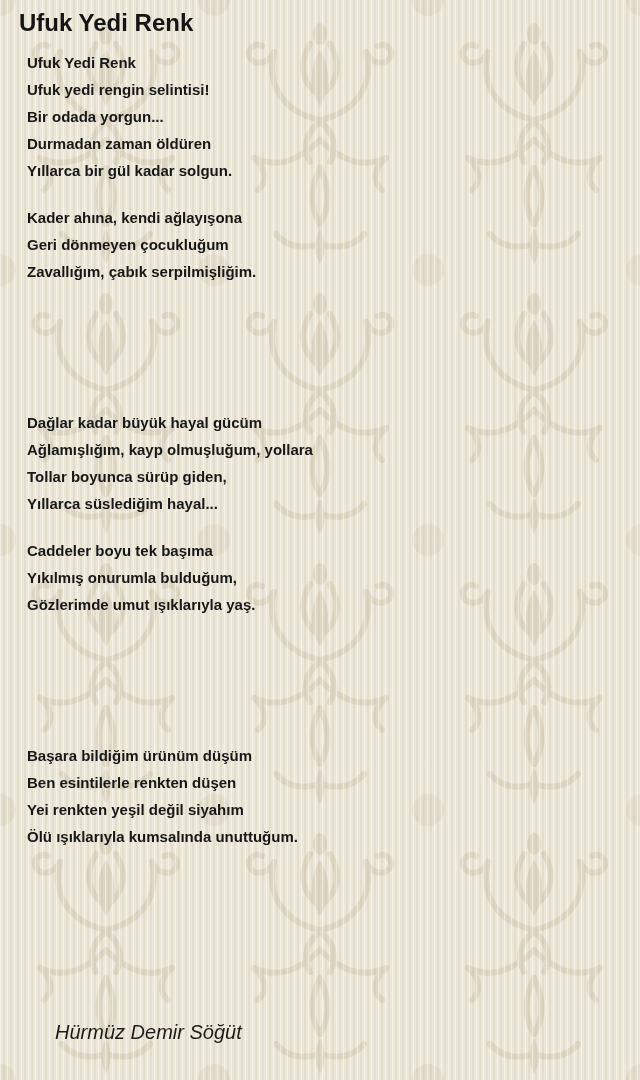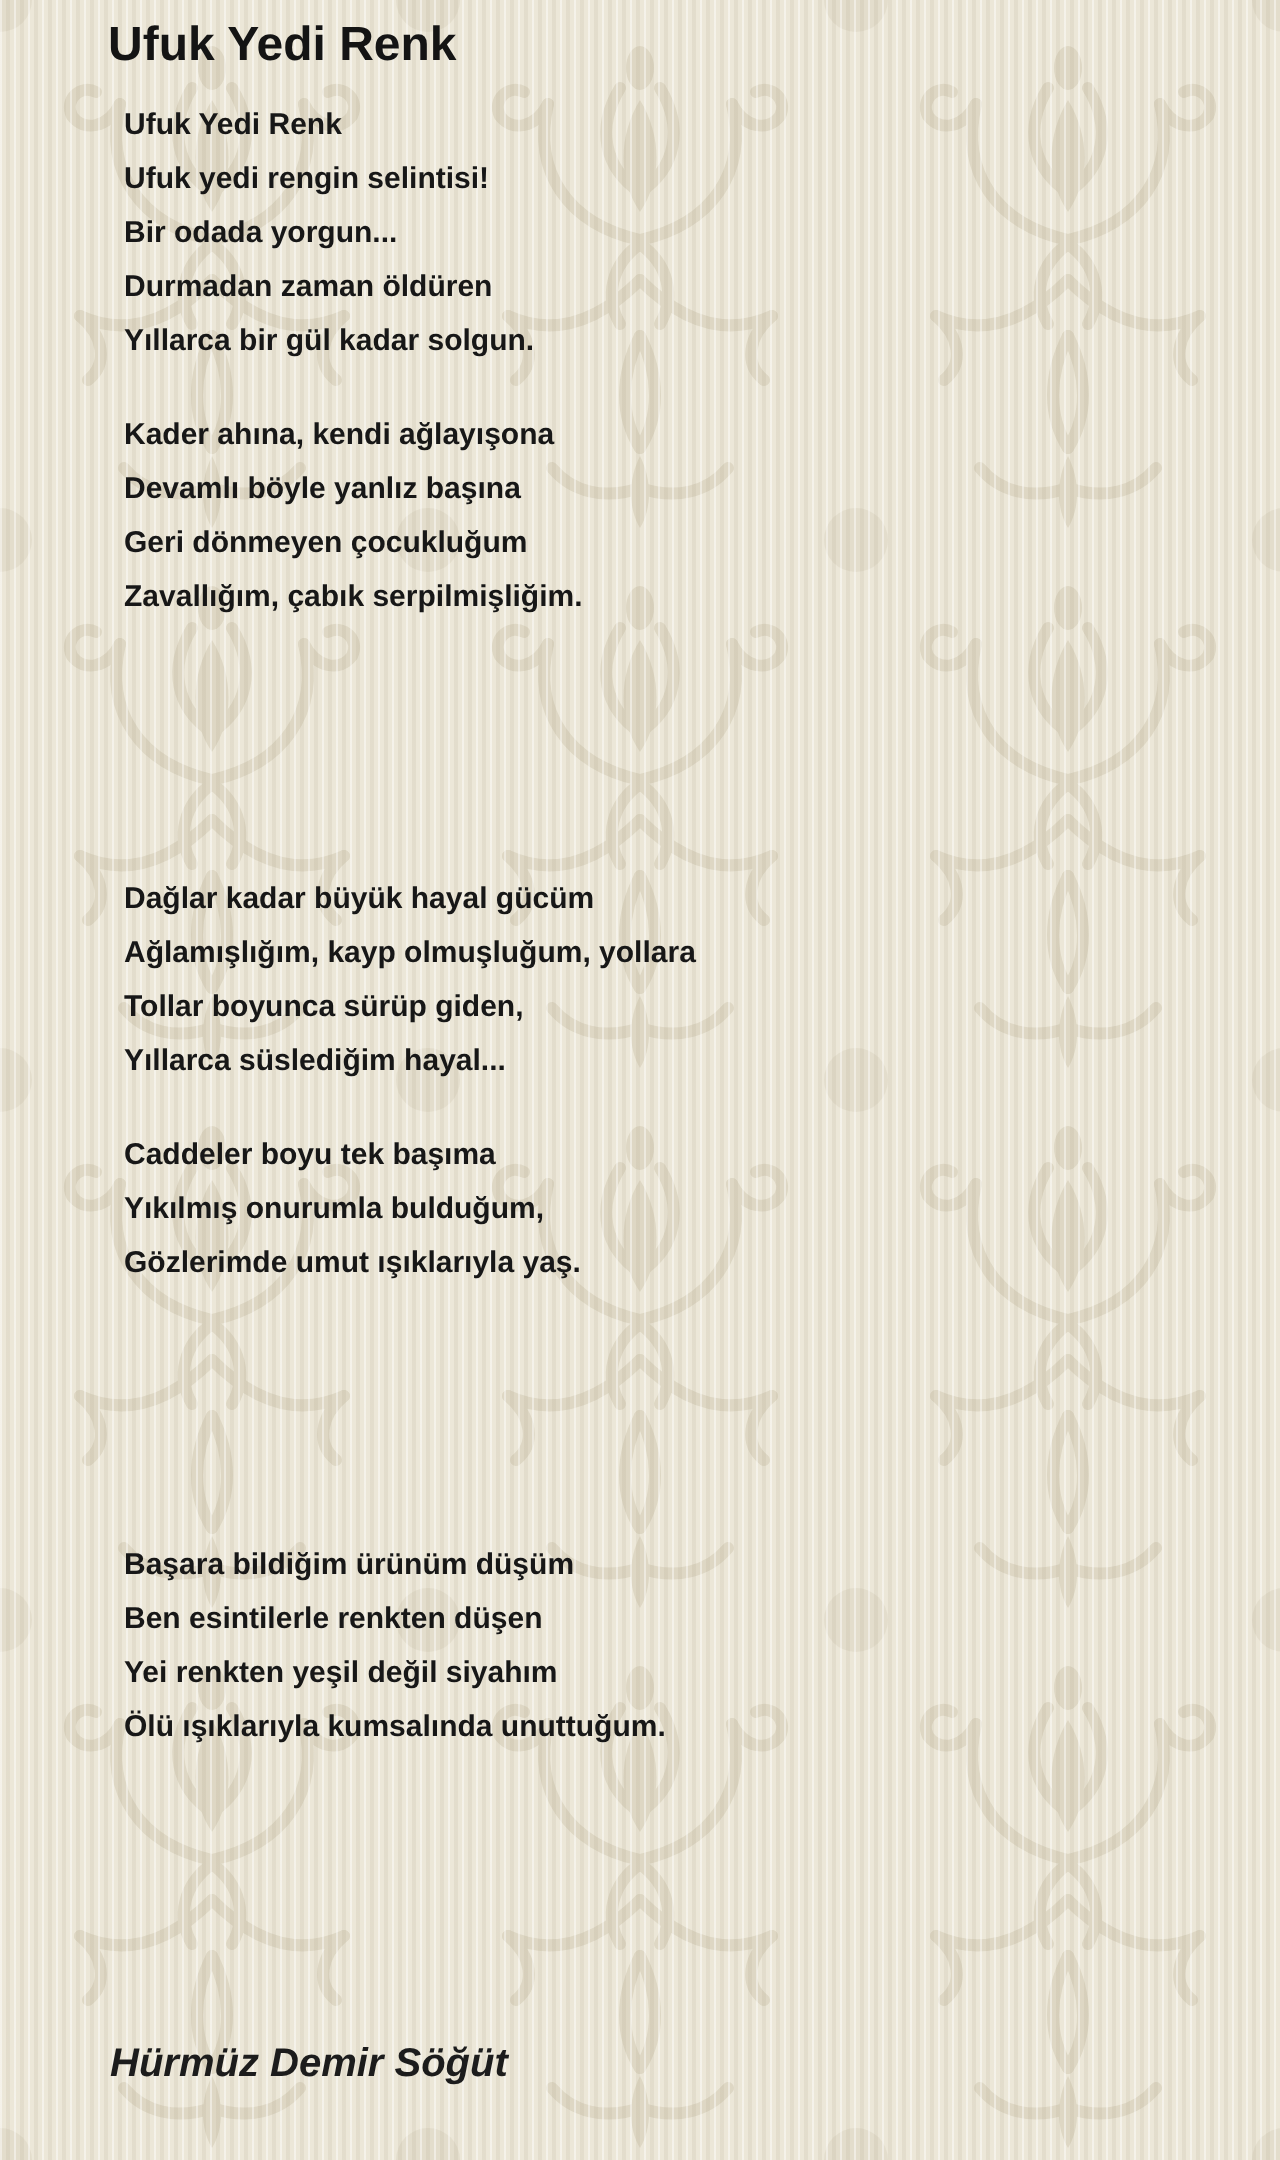--- a/index.html
+++ b/index.html
@@ -29,21 +29,21 @@
     pointer-events: none;
     background: repeating-linear-gradient(90deg,
       rgba(255,255,255,0.45) 0px, rgba(255,255,255,0.45) 1px,
       rgba(255,255,255,0)   1px, rgba(255,255,255,0)   3px,
       rgba(164,152,124,0.13) 3px, rgba(164,152,124,0.13) 5px,
       rgba(255,255,255,0)   5px, rgba(255,255,255,0)   7px);
   }
   .content {
     position: relative;
     z-index: 2;
-    padding: 0 40px 0 62px;
+    padding: 0 40px 0 27px;
     color: #171717;
   }
   h1.title {
     margin: 8px 0 0 -8px;
     font-size: 24px;
     line-height: 30px;
     font-weight: bold;
     color: #141414;
   }
   .stanza {
@@ -62,21 +62,21 @@
     font-weight: bold;
     color: #171717;
   }
   .author {
     position: absolute;
     left: 55px;
     top: 1020px;
     font-size: 20px;
     line-height: 24px;
     font-style: italic;
-    font-weight: bold;
+    font-weight: normal;
     color: #1c1c1c;
     z-index: 2;
   }
 </style>
 </head>
 <body>
 
 <div class="page">
 
   <svg class="damask-bg" width="640" height="1080" viewBox="0 0 640 1080" xmlns="http://www.w3.org/2000/svg">
@@ -128,21 +128,20 @@
     <div class="stanza first">
       <p class="line">Ufuk Yedi Renk</p>
       <p class="line">Ufuk yedi rengin selintisi!</p>
       <p class="line">Bir odada yorgun...</p>
       <p class="line">Durmadan zaman öldüren</p>
       <p class="line">Yıllarca bir gül kadar solgun.</p>
     </div>
 
     <div class="stanza gap-large">
       <p class="line">Kader ahına, kendi ağlayışona</p>
-      <p class="line">Devamlı böyle yanlız başına</p>
       <p class="line">Geri dönmeyen çocukluğum</p>
       <p class="line">Zavallığım, çabık serpilmişliğim.</p>
     </div>
 
     <div class="stanza">
       <p class="line">Dağlar kadar büyük hayal gücüm</p>
       <p class="line">Ağlamışlığım, kayp olmuşluğum, yollara</p>
       <p class="line">Tollar boyunca sürüp giden,</p>
       <p class="line">Yıllarca süslediğim hayal...</p>
     </div>

